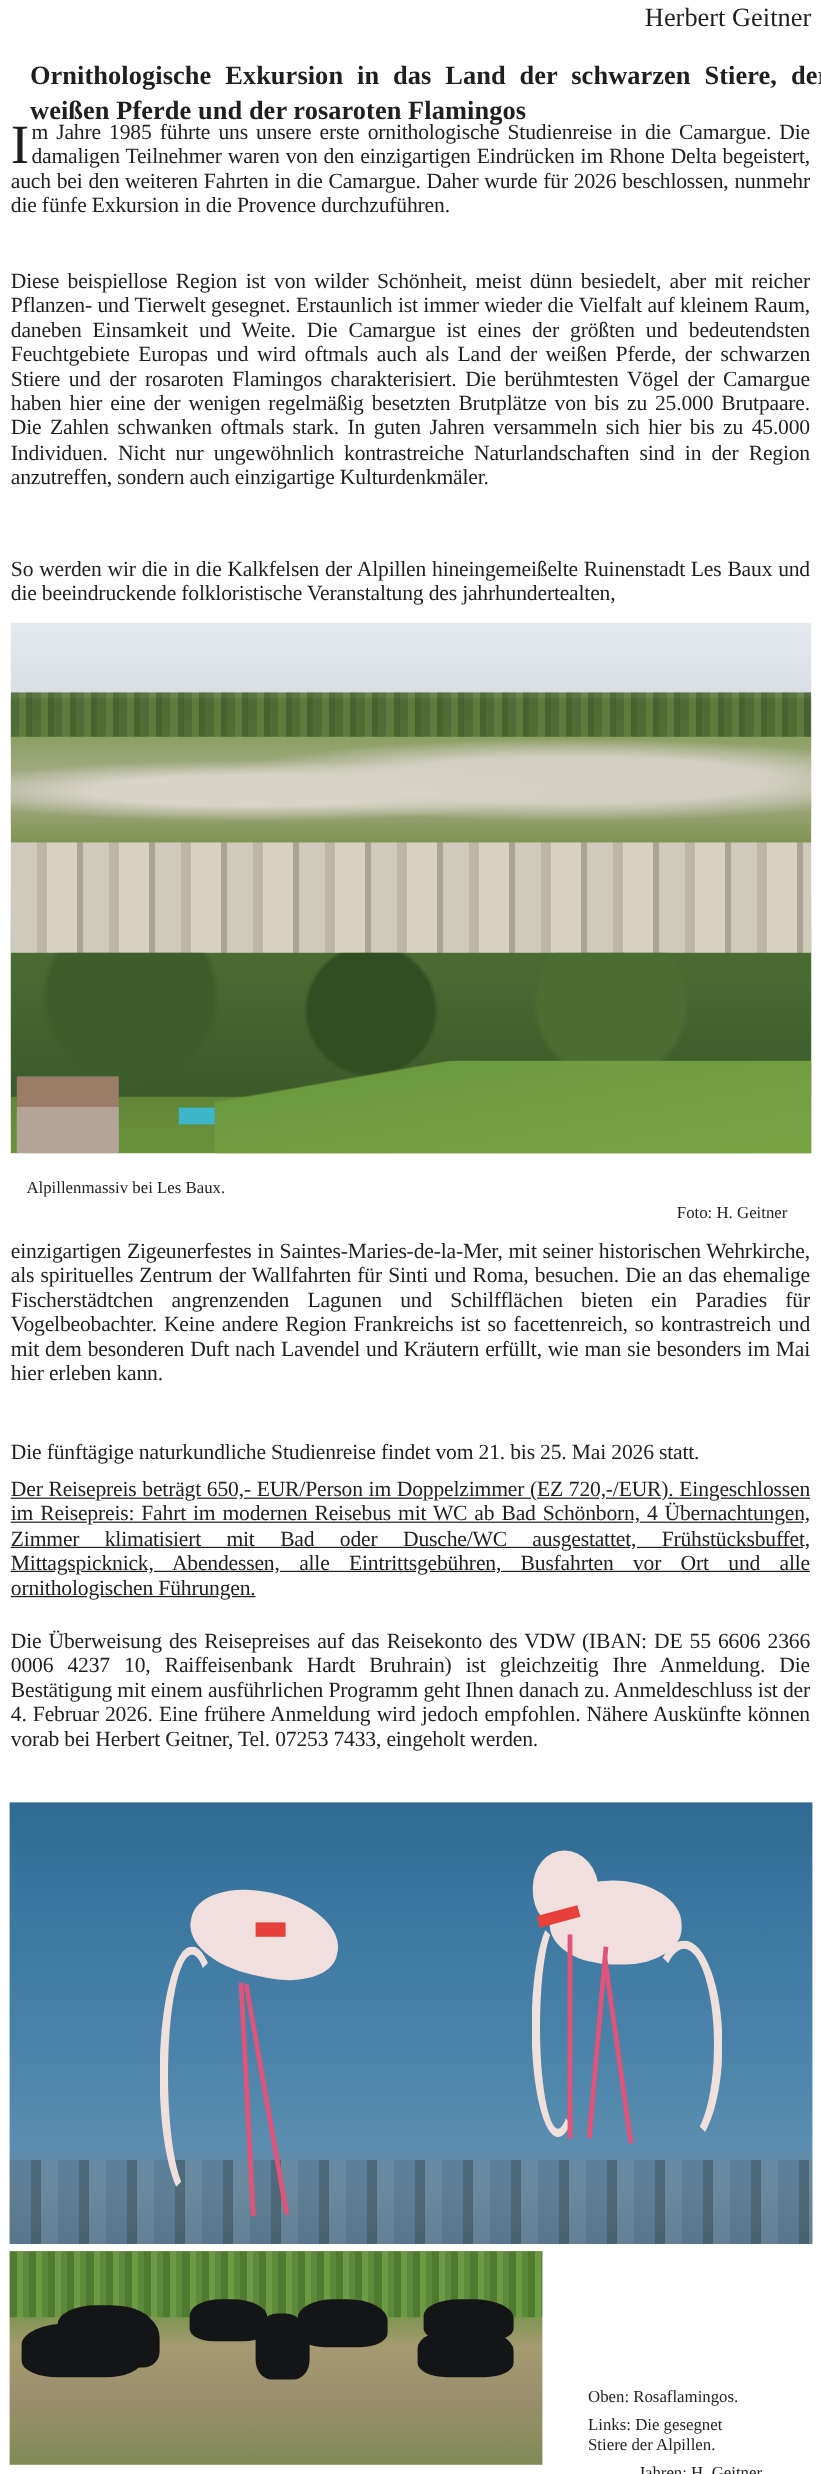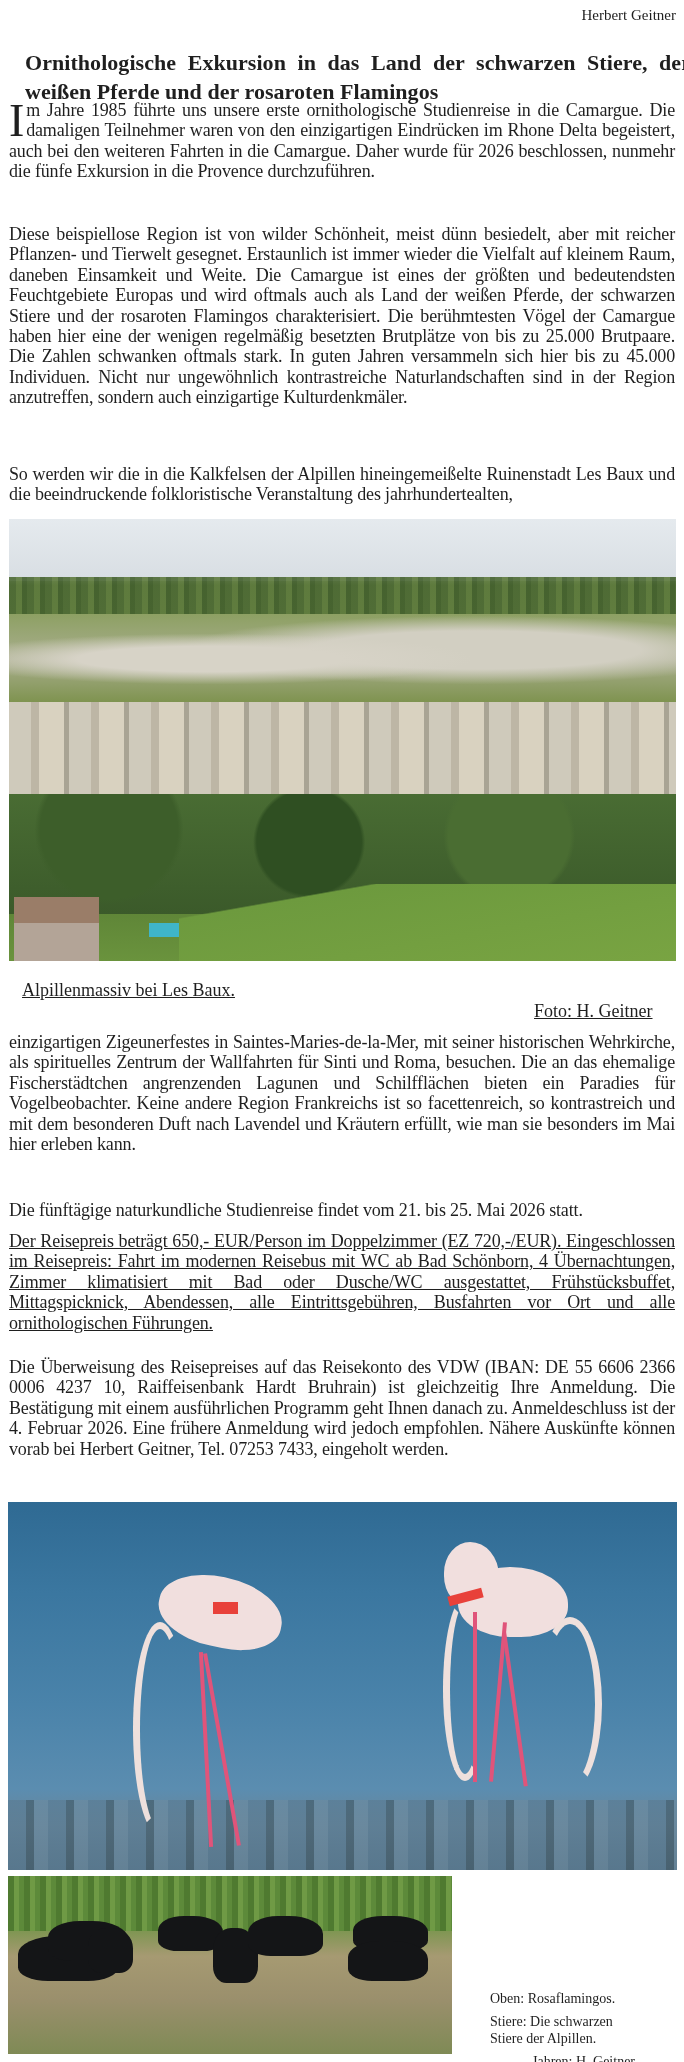--- a/index.html
+++ b/index.html
@@ -3,21 +3,21 @@
 <meta charset="utf-8">
 <style>
   html, body { margin: 0; padding: 0; background: #ffffff; }
   body {
     width: 684px; height: 2062px; overflow: hidden; position: relative;
     font-family: "Liberation Serif", "DejaVu Serif", serif;
     color: #1f1f1f;
   }
   .author {
     position: absolute; right: 8px; top: 4px;
-    font-size: 15px; line-height: 22px;
+    font-size: 22px; line-height: 22px;
   }
   .title {
     position: absolute; left: 9px; top: 32px; width: 666px;
     font-size: 22px; font-weight: bold; line-height: 29px;
     text-align: justify; text-align-last: left; margin: 16px;
     letter-spacing: 0.05px;
   }
   .para {
     position: absolute; left: 9px; width: 666px;
     font-size: 18px; line-height: 20.4px;
@@ -25,21 +25,21 @@
     letter-spacing: -0.15px;
   }
   .dropcap {
     float: left; font-size: 46px; line-height: 38px;
     margin: 2px 2px 0 0; padding: 0;
   }
   .photo {
     position: absolute; overflow: hidden;
   }
   .caption {
-    position: absolute; font-size: 18px; line-height: 17px; text-decoration: underline;
+    position: absolute; font-size: 14px; line-height: 17px;
   }
   
   .landscape {
     left: 9px; top: 519px; width: 667px; height: 442px;
     background: linear-gradient(180deg,
       #e7ebee 0%, #dfe5e9 11%, #cfd6d6 13%,
       #5d7740 15%, #6f8a4a 22%,
       #b8b9ae 24%, #c9c8bd 30%, #7f9350 36%,
       #c8c4b5 40%, #d6d0bf 48%, #bdb7a6 55%,
       #6a8a45 58%, #4f6f33 68%, #3e5e2a 78%,
@@ -127,21 +127,21 @@
   <div class="treeline"></div>
   <div class="rocks1"></div>
   <div class="cliff"></div>
   <div class="forest"></div>
   <div class="meadow"></div>
   <div class="house"></div>
   <div class="pool"></div>
 </div>
 
 <div class="caption" style="left:22px; top:982px;">Alpillenmassiv bei Les Baux.</div>
-<div class="caption" style="left:534px; top:1003px;text-align:center;">Foto: H. Geitner</div>
+<div class="caption" style="left:564px; top:1003px;text-align:center;">Foto: H. Geitner</div>
 
 <p class="para" style="top:1032px;">einzigartigen Zigeunerfestes in Saintes-Maries-de-la-Mer, mit seiner historischen Wehrkirche, als spirituelles Zentrum der Wallfahrten für Sinti und Roma, besuchen. Die an das ehemalige Fischerstädtchen angrenzenden Lagunen und Schilfflächen bieten ein Paradies für Vogelbeobachter. Keine andere Region Frankreichs ist so facettenreich, so kontrastreich und mit dem besonderen Duft nach Lavendel und Kräutern erfüllt, wie man sie besonders im Mai hier erleben kann.</p>
 
 <p class="para" style="top:1200px;">Die fünftägige naturkundliche Studienreise findet vom 21. bis 25. Mai 2026 statt.</p>
 
 <p class="para" style="top:1231px;text-decoration:underline;">Der Reisepreis beträgt 650,- EUR/Person im Doppelzimmer (EZ 720,-/EUR). Eingeschlossen im Reisepreis: Fahrt im modernen Reisebus mit WC ab Bad Schönborn, 4 Übernachtungen, Zimmer klimatisiert mit Bad oder Dusche/WC ausgestattet, Frühstücksbuffet, Mittagspicknick, Abendessen, alle Eintrittsgebühren, Busfahrten vor Ort und alle ornithologischen Führungen.</p>
 
 <p class="para" style="top:1357px;">Die Überweisung des Reisepreises auf das Reisekonto des VDW (IBAN: DE 55 6606 2366 0006 4237 10, Raiffeisenbank Hardt Bruhrain) ist gleichzeitig Ihre Anmeldung. Die Bestätigung mit einem ausführlichen Programm geht Ihnen danach zu. Anmeldeschluss ist der 4. Februar 2026. Eine frühere Anmeldung wird jedoch empfohlen. Nähere Auskünfte können vorab bei Herbert Geitner, Tel. 07253 7433, eingeholt werden.</p>
 
 <div class="photo flamingos">
@@ -170,16 +170,16 @@
   <div class="bull" style="left:80px; top:52px; width:45px; height:45px;"></div>
   <div class="bull" style="left:150px; top:40px; width:65px; height:35px;"></div>
   <div class="bull" style="left:205px; top:52px; width:45px; height:55px;"></div>
   <div class="bull" style="left:240px; top:40px; width:75px; height:40px;"></div>
   <div class="bull" style="left:345px; top:40px; width:75px; height:35px;"></div>
   <div class="bull" style="left:340px; top:65px; width:80px; height:40px;"></div>
 </div>
 
 <div class="caption-block" style="top:1990px;">
   <div>Oben: Rosaflamingos.</div>
-  <div style="margin-top:6px;">Stiere: Die schwarzen</div>
+  <div style="margin-top:6px;">Links: Die gesegnet</div>
   <div>Stiere der Alpillen.</div>
   <div style="margin-top:6px; padding-left:42px;">Jahren: H. Geitner</div>
 </div>
 
 </body></html>

